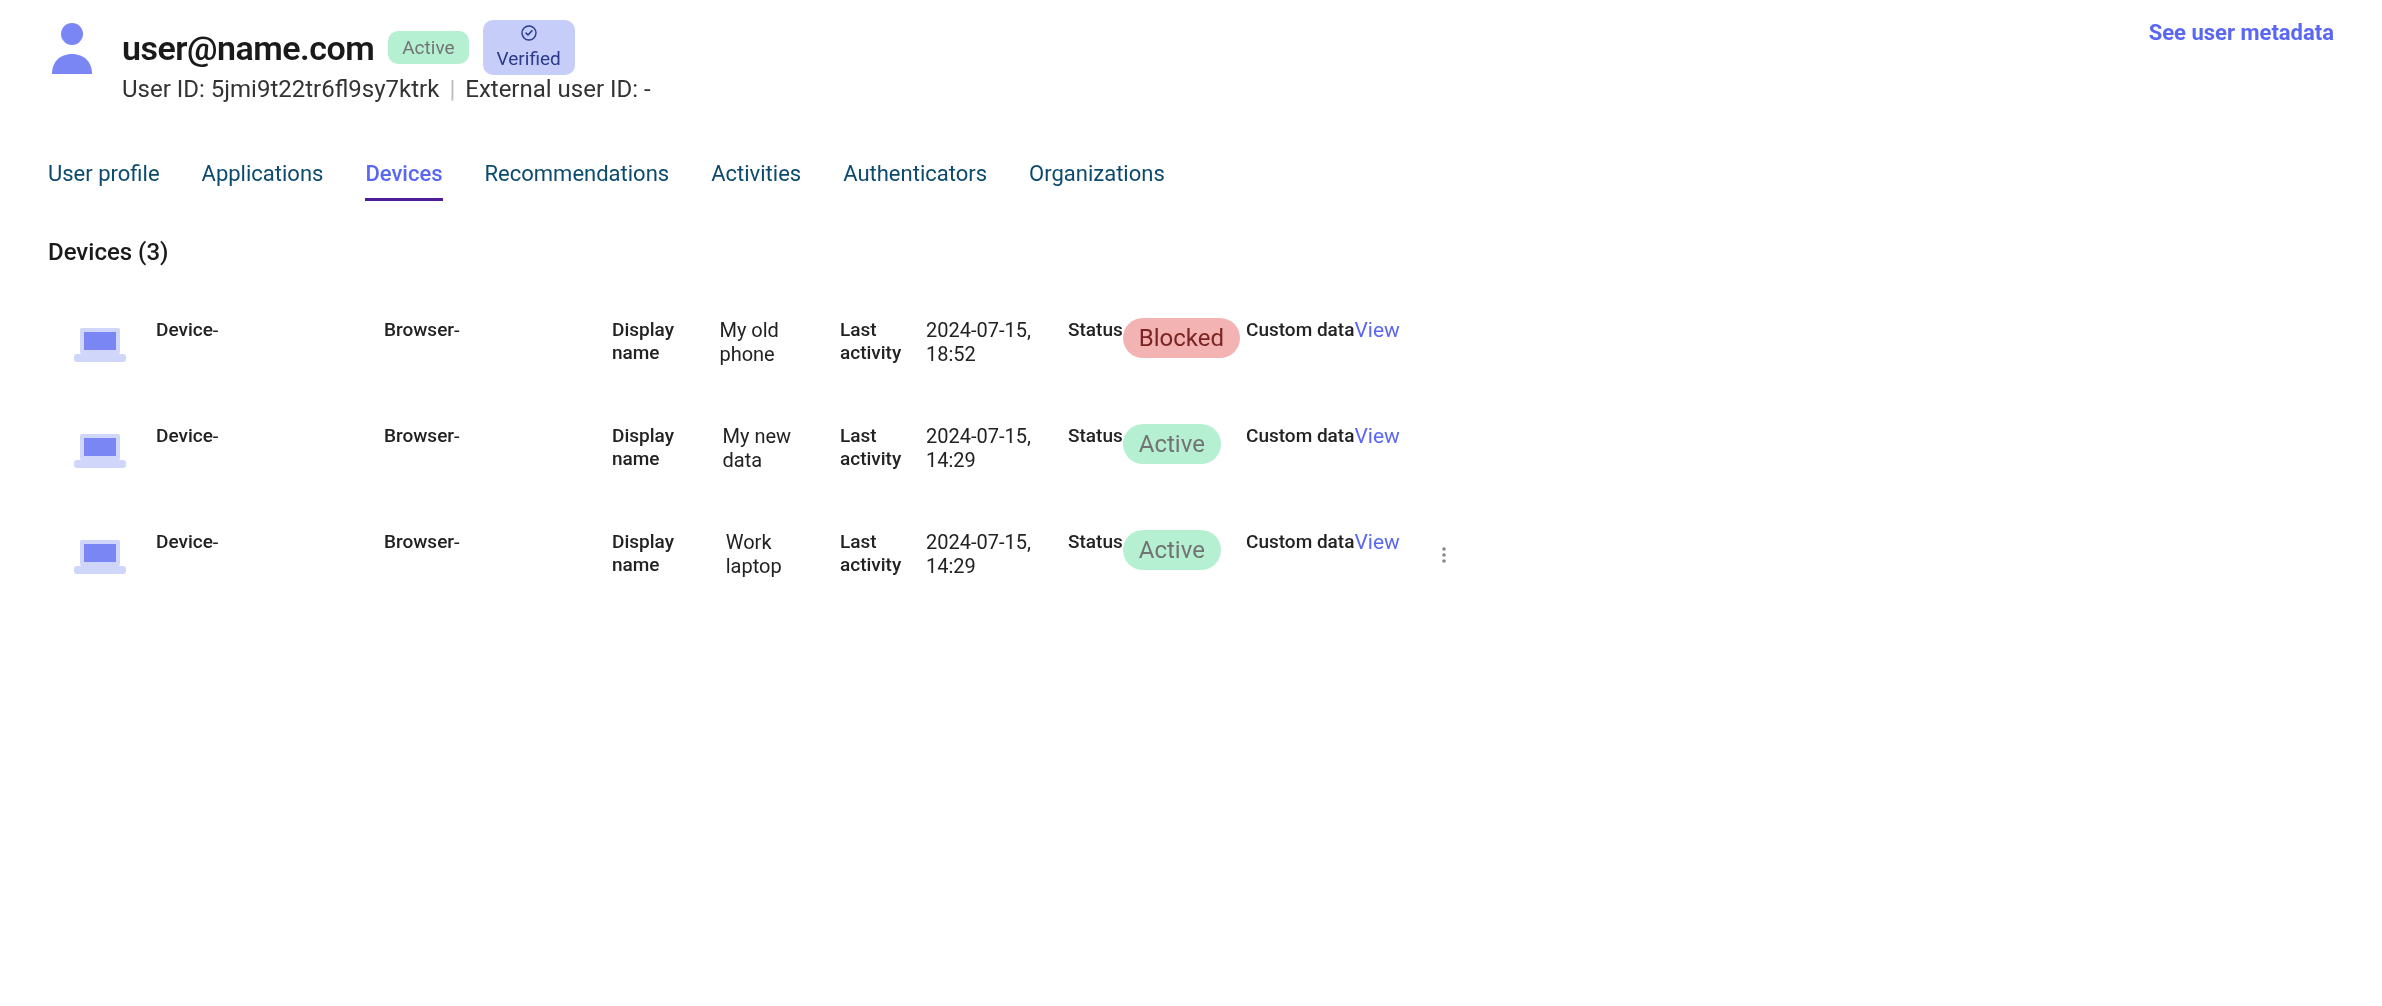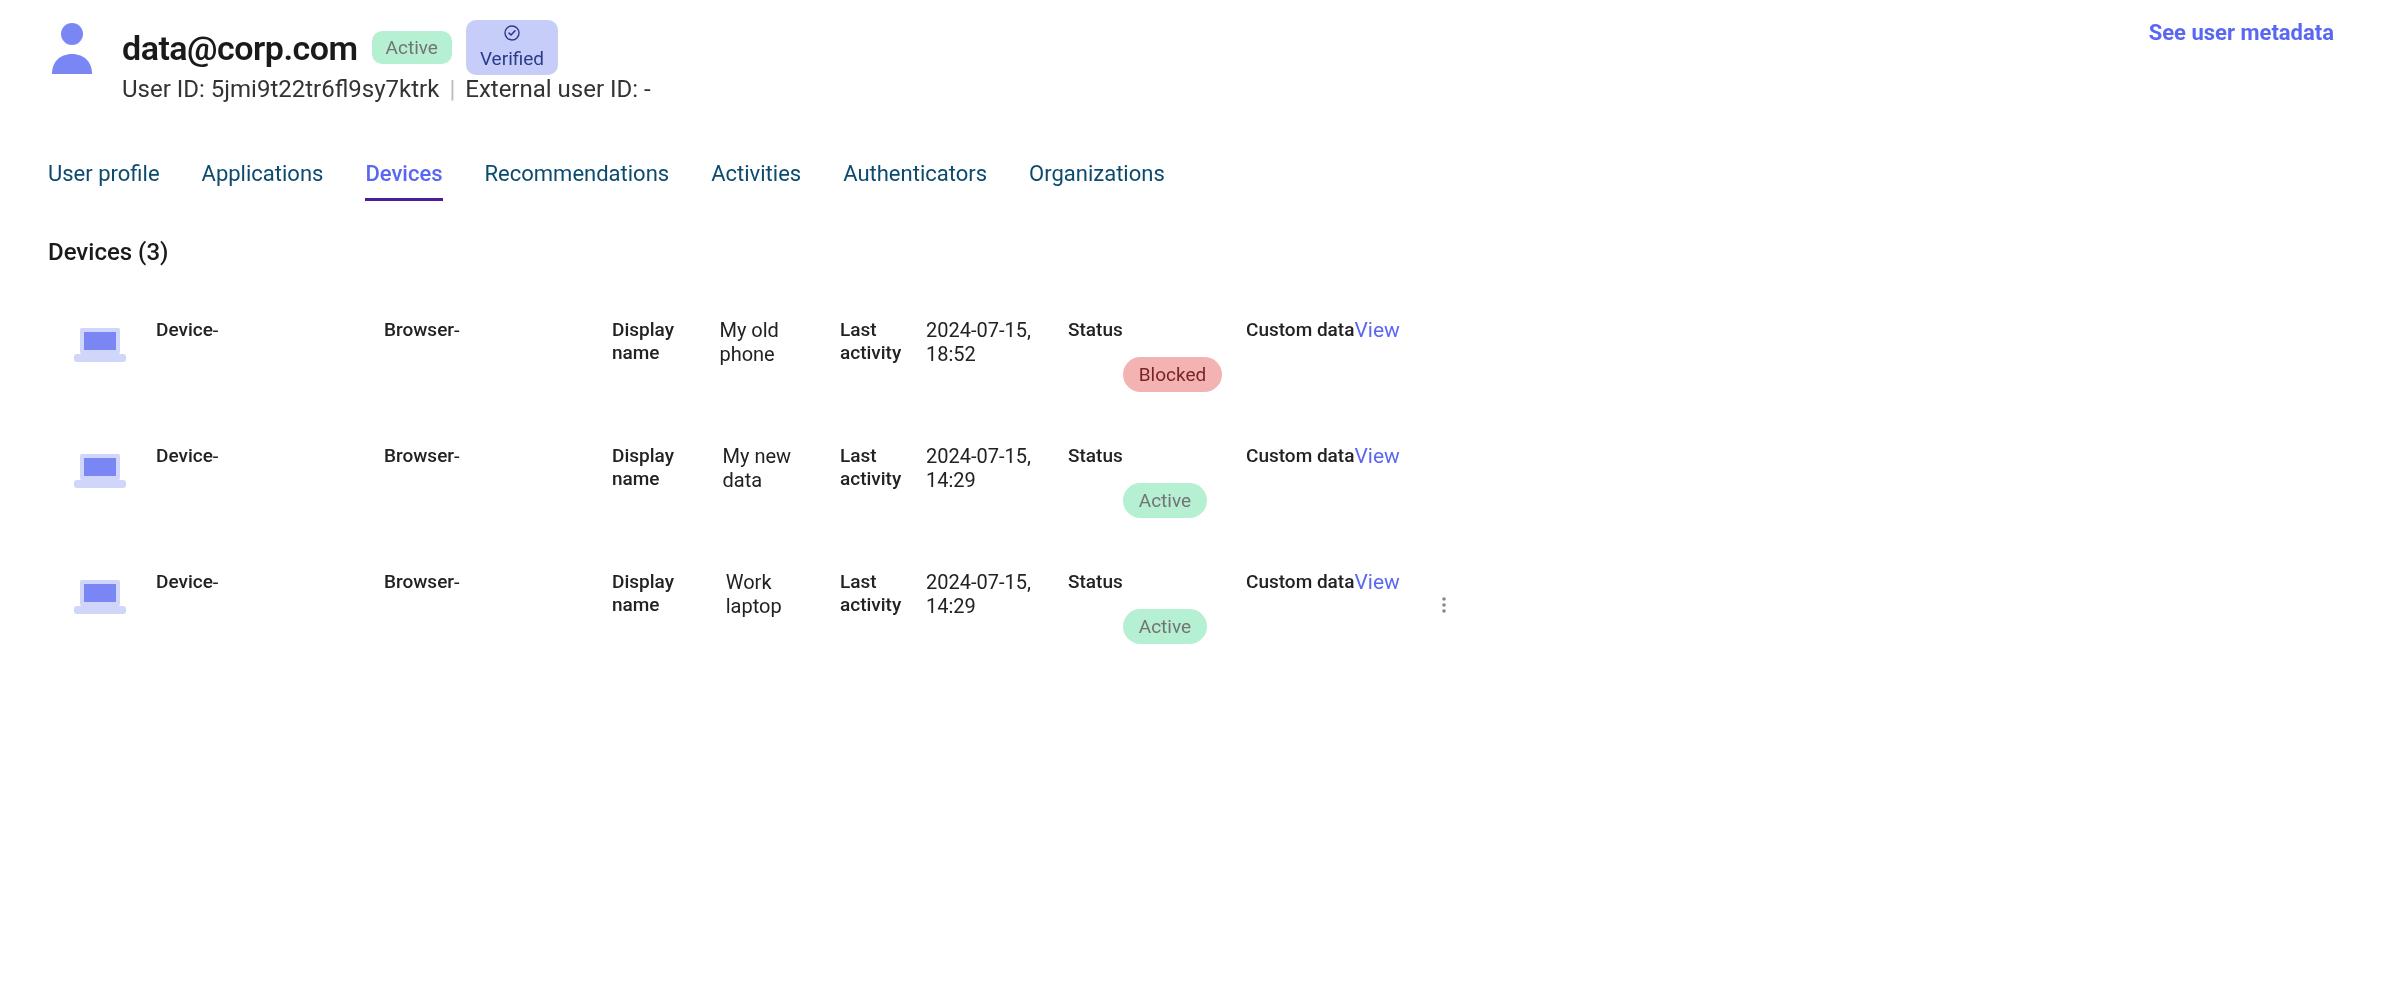--- a/index.html
+++ b/index.html
@@ -42,39 +42,39 @@
   .device-row {
     display: grid;
     grid-template-columns: 100px 220px 220px 220px 220px 170px 180px 40px;
     align-items: flex-start;
     padding: 26px 0;
     gap: 8px;
   }
   .device-icon { width: 56px; height: 40px; margin-top: 6px; margin-left: 24px; }
   .cell-label { font-size: 19px; font-weight: 500; color: #222; margin-bottom: 8px; }
   .cell-value { font-size: 20px; color: #222; }
-  .status-cell .badge { font-size: 19px; padding: 6px 16px; border-radius: 20px; margin-top: 39px; }
+  .status-cell .badge { font-size: 24px; padding: 6px 16px; border-radius: 20px; }
   .view-link { color: #5a67f2; font-size: 21px; text-decoration: none; }
   .more-btn { cursor: pointer; align-self: center; color: #888; }
   .more-btn svg { width: 20px; height: 20px; }
 
   .col { display: flex; flex-direction: row; }
 </style>
 </head>
 <body>
 
 <div class="header">
   <div class="header-left">
     <svg class="avatar-icon" viewBox="0 0 48 56">
       <circle cx="24" cy="14" r="11" fill="#7a86f4"></circle>
       <path d="M4 54 C4 40 14 34 24 34 C34 34 44 40 44 54 Z" fill="#7a86f4"></path>
     </svg>
     <div>
       <div class="title-row">
-        <h1 class="user-title">data@corp.com</h1>
+        <h1 class="user-title">user@name.com</h1>
         <span class="badge badge-active">Active</span>
         <span class="badge badge-verified">
           <svg width="16" height="16" viewBox="0 0 16 16">
             <circle cx="8" cy="8" r="7" fill="none" stroke="#2d3a8c" stroke-width="1.4"></circle>
             <path d="M5 8.2 L7 10 L11 5.8" fill="none" stroke="#2d3a8c" stroke-width="1.6" stroke-linecap="round" stroke-linejoin="round"></path>
           </svg>
           <span>Verified</span>
         </span>
       </div>
       <div class="subtitle-row">

